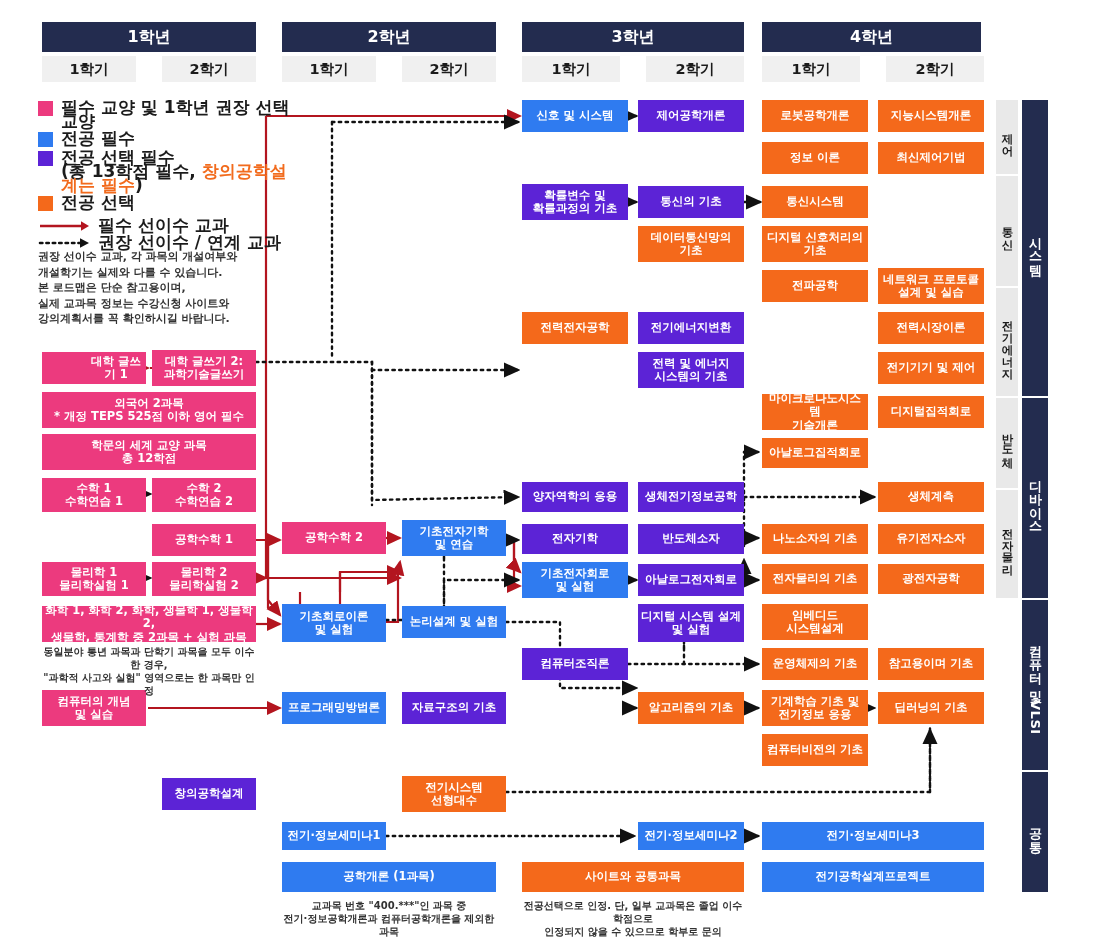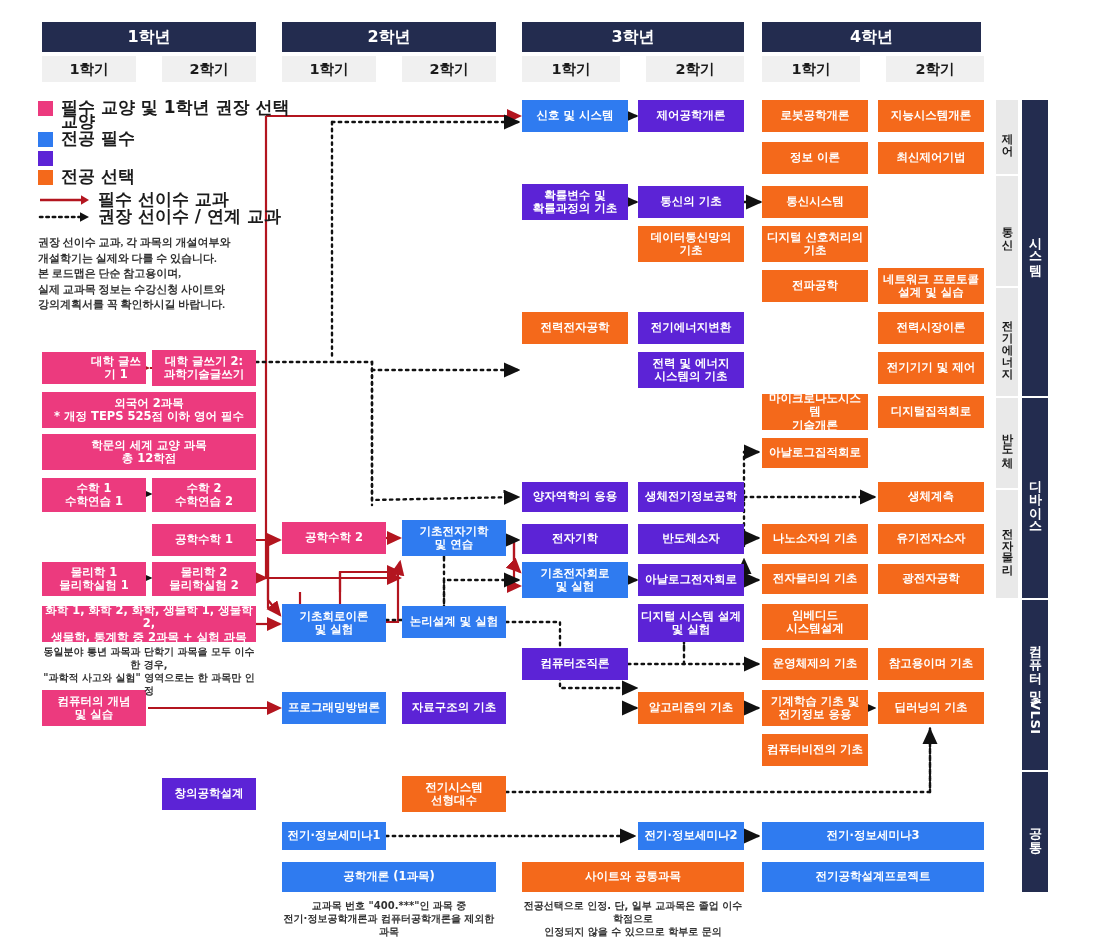--- a/index.html
+++ b/index.html
@@ -35,21 +35,21 @@
   }
 
   
   .legend { position: absolute; left: 38px; top: 100px; width: 260px; }
   .lg-row { display: flex; align-items: flex-start; margin-bottom: 3px; }
   .lg-sw { width: 15px; height: 15px; margin-right: 8px; flex: 0 0 15px; margin-top: 1px; }
   .lg-tx { font-size: 17px; font-weight: bold; color: #1b1b1b; line-height: 14px; }
   .lg-tx .accent { color: #f26b1d; }
   .lg-arrow-row { display: flex; align-items: center; margin-top: 7px; }
   .lg-arr-box { width: 52px; height: 14px; position: relative; margin-right: 8px; flex:0 0 52px;}
-  .lg-note { font-size: 11px; color: #333; line-height: 15.5px; margin-top: 12px; font-weight: bold; font-family: Liberation Serif, serif;}
+  .lg-note { font-size: 11px; color: #333; line-height: 15.5px; margin-top: 0; font-weight: bold;}
 
   
   .box {
     position: absolute;
     color: #ffffff;
     font-size: 11.5px;
     font-weight: bold;
     text-align: center;
     display: flex;
     align-items: center;
@@ -178,20 +178,24 @@
     <div class="lg-row">
       <span class="lg-sw" style="background:#ec3a7e"></span>
       <span class="lg-tx">필수 교양 및 1학년 권장 선택 교양</span>
     </div>
     <div class="lg-row">
       <span class="lg-sw" style="background:#2f7bf0"></span>
       <span class="lg-tx">전공 필수</span>
     </div>
     <div class="lg-row">
       <span class="lg-sw" style="background:#5c23d6"></span>
+      <span class="lg-tx">
+        <span>전공 선택 필수</span><br>
+        <span>(총 13학점 필수, </span><span class="accent">창의공학설계는 필수</span><span>)</span>
+      </span>
     </div>
     <div class="lg-row">
       <span class="lg-sw" style="background:#f4691b"></span>
       <span class="lg-tx">전공 선택</span>
     </div>
 
     <div class="lg-arrow-row">
       <span class="lg-arr-box">
         <svg width="52" height="14" viewBox="0 0 52 14">
           <line x1="2" y1="7" x2="44" y2="7" stroke="#b3151f" stroke-width="2.4"></line>

